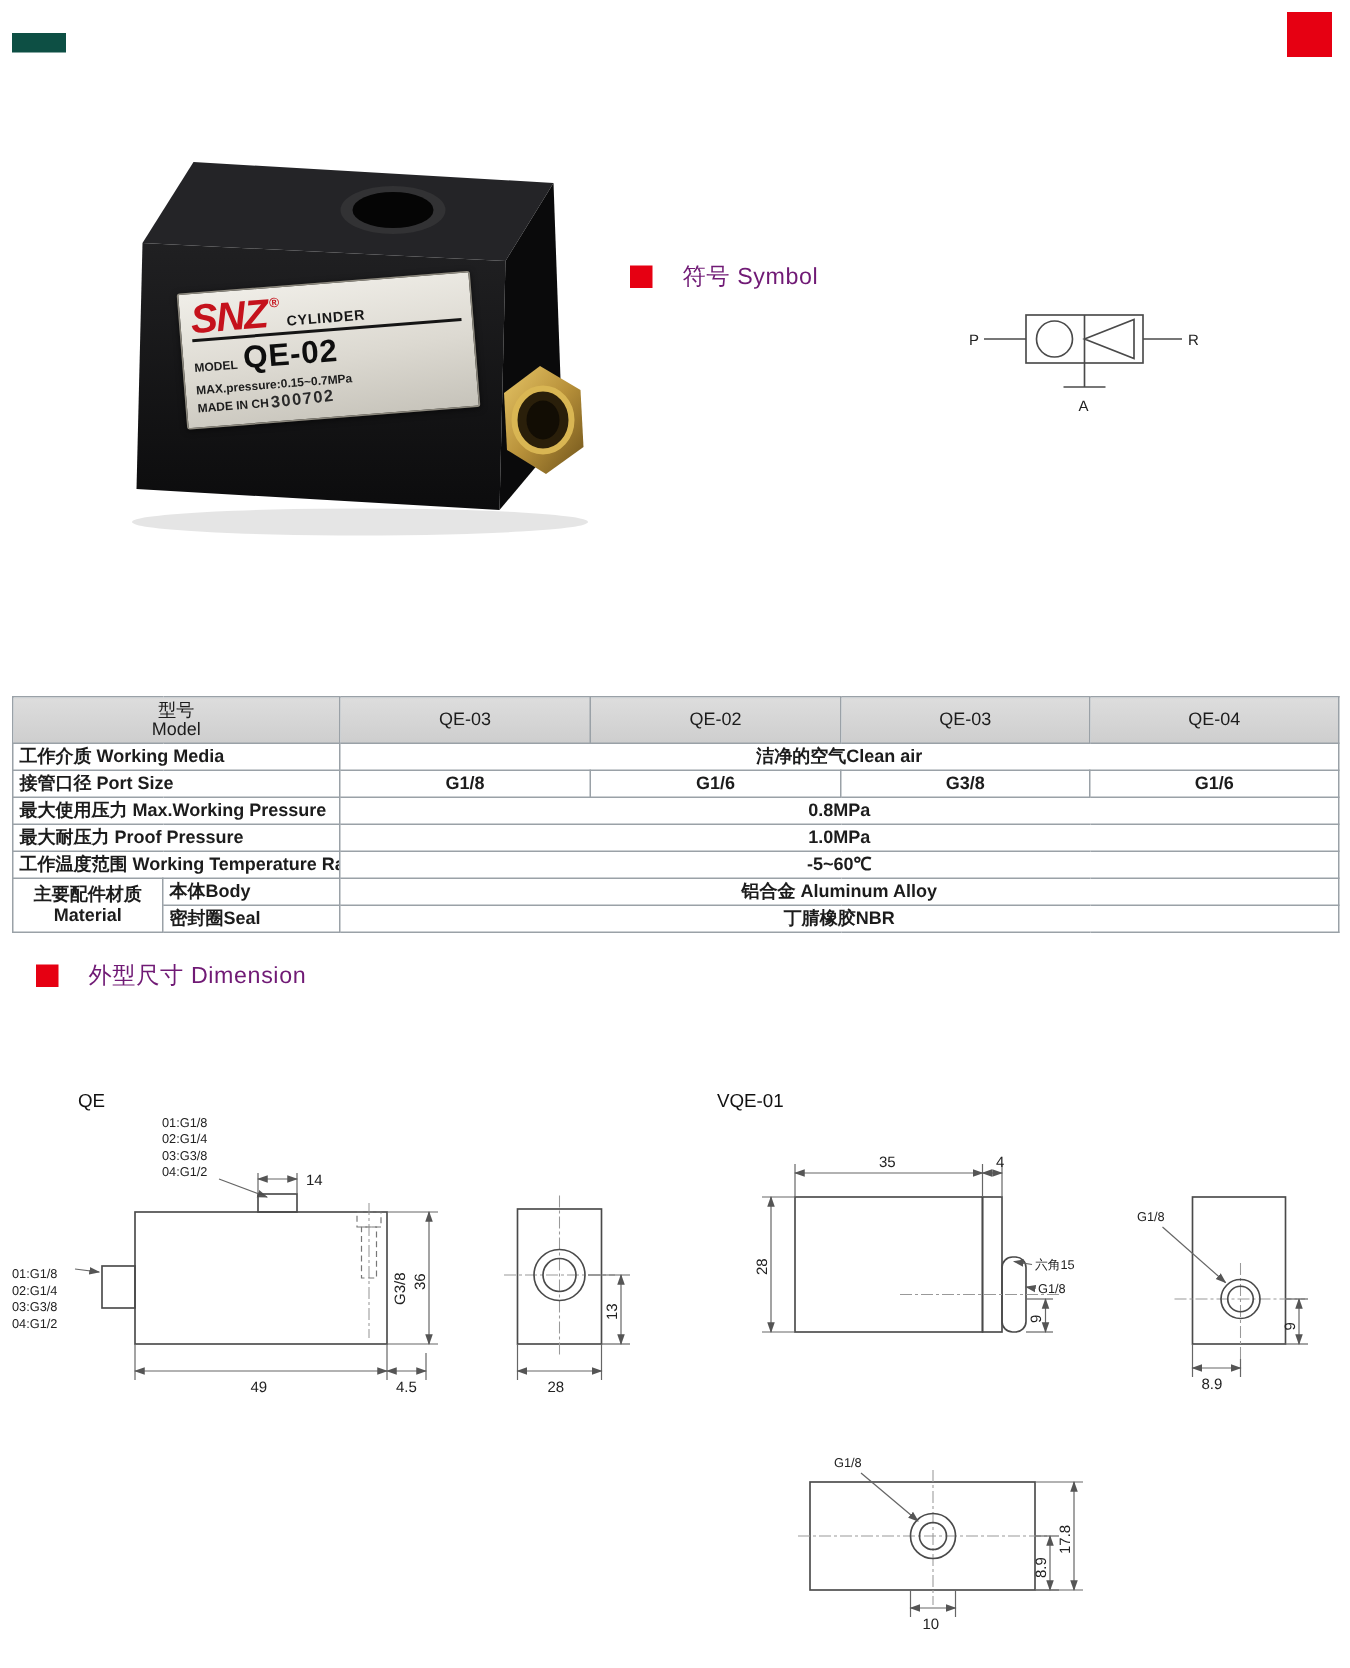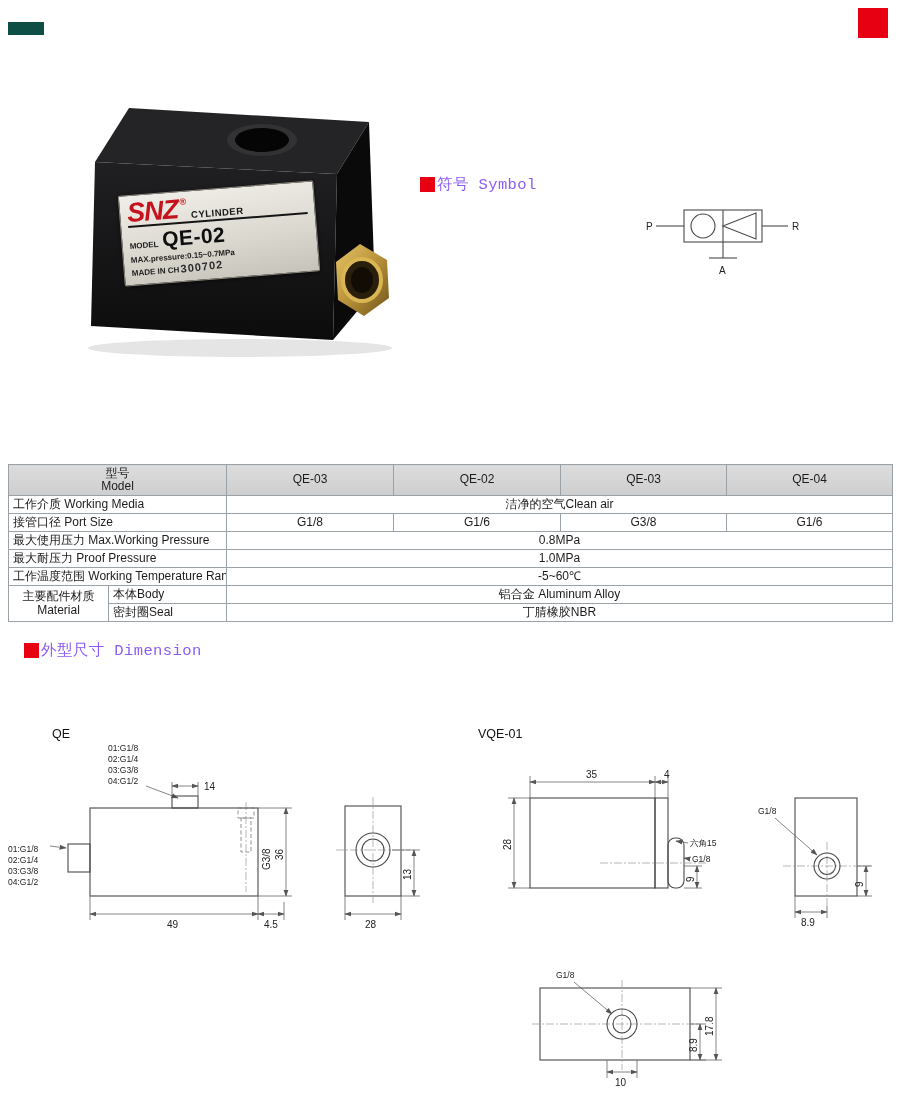--- a/index.html
+++ b/index.html
@@ -5,21 +5,21 @@
   html,body{margin:0;padding:0;}
   body{width:900px;height:1112px;position:relative;background:#ffffff;overflow:hidden;
        font-family:"Liberation Sans",sans-serif;color:#1c1c1c;}
   .abs{position:absolute;}
 
   
   .mark-green{left:8px;top:22px;width:36px;height:13px;background:#0d4f44;}
   .mark-red{left:858px;top:8px;width:30px;height:30px;background:#e60012;}
 
   
-  .sec{display:flex;align-items:center;gap:2px;font-size:15.5px;color:#8b5cf6;letter-spacing:.4px;font-family:Liberation Mono, monospace;}
+  .sec{display:flex;align-items:center;gap:20px;font-size:15.5px;color:#701a75;letter-spacing:.4px;}
   .bullet{width:15px;height:15px;background:#e60012;flex:none;}
 
   
   .product{left:75px;top:88px;width:330px;height:280px;}
   .plabel{position:absolute;left:46px;top:100px;width:180px;padding:5px 7px 7px;
           background:linear-gradient(175deg,#f0eee8 0%,#dcd9d1 55%,#c6c3ba 100%);
           border:1px solid #8d897e;border-radius:2px;transform:rotate(-4.5deg);
           box-shadow:0 1px 4px rgba(0,0,0,.55);}
   .brandrow{display:flex;align-items:flex-end;gap:2px;border-bottom:2px solid #151515;padding-bottom:1px;}
   .brand{font-size:27px;line-height:24px;font-weight:bold;font-style:italic;color:#c5121c;letter-spacing:-1px;}
@@ -27,21 +27,21 @@
   .cyl{font-size:9.5px;font-weight:bold;color:#161616;margin-left:2px;letter-spacing:.5px;}
   .modelrow{display:flex;align-items:baseline;gap:4px;margin-top:2px;}
   .model-lbl{font-size:8px;font-weight:bold;}
   .model{font-size:21px;font-weight:bold;color:#0e0e0e;letter-spacing:.5px;}
   .press{font-size:8px;font-weight:bold;margin-top:2px;}
   .made{font-size:8px;font-weight:bold;margin-top:1px;display:flex;align-items:baseline;}
   .stamp{font-size:11px;font-weight:bold;color:#2a2a2a;letter-spacing:1px;margin-left:1px;transform:rotate(-2deg);}
 
   
   .spec{left:8px;top:464px;width:884px;border-collapse:collapse;table-layout:fixed;font-size:12px;}
-  .spec th,.spec td{border:1px solid #9aa1a7;padding:0 4px;height:17px;line-height:1.12;overflow:hidden;white-space:nowrap;}
+  .spec th,.spec td{border:1px solid #9aa1a7;padding:0 4px;height:17px;line-height:1.12;overflow:hidden;white-space:nowrap;font-weight:bold;}
   .spec .hd th{background:linear-gradient(#dddddd,#cecece);font-weight:normal;height:30px;text-align:center;}
   .spec .lbl{text-align:left;}
   .spec .ctr{text-align:center;}
 
   
   .ol{fill:none;stroke:#4a4a4a;stroke-width:1.1;}
   .dim{stroke:#666;stroke-width:.8;fill:none;}
   .cl{stroke:#999;stroke-width:.7;stroke-dasharray:8 2 2 2;fill:none;}
   .hid{stroke:#777;stroke-width:.8;stroke-dasharray:4 2.5;fill:none;}
   .t{font-size:10px;fill:#222;}

